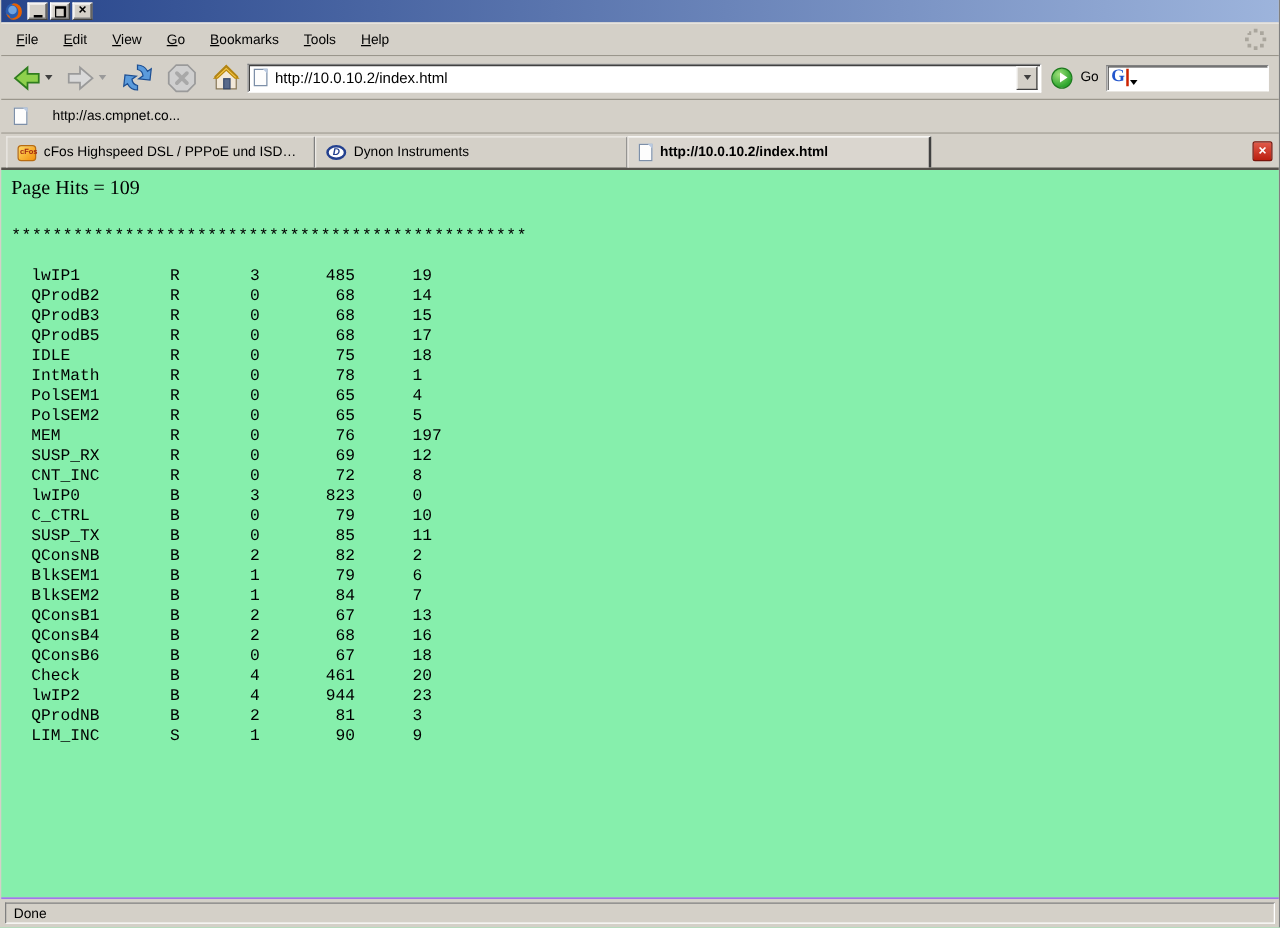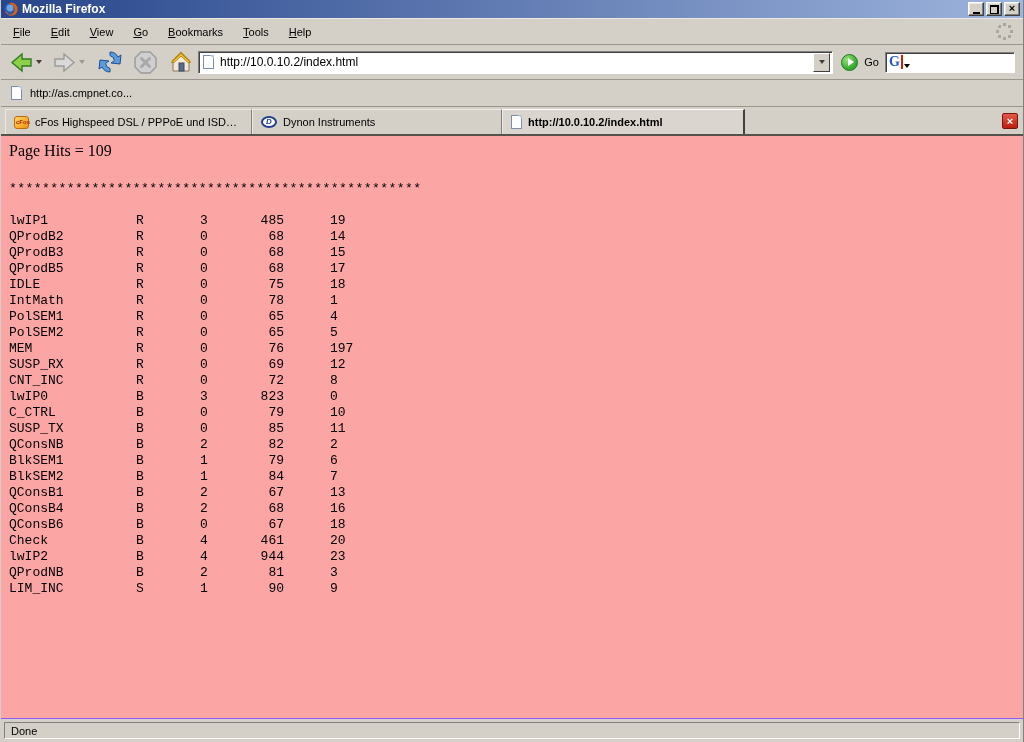--- a/index.html
+++ b/index.html
@@ -39,50 +39,50 @@
   .go-group { display:flex; align-items:center; margin:0 6px 0 2px; }
   .go-circle { width:17px; height:17px; border-radius:50%; background:radial-gradient(circle at 35% 30%,#9fe07a,#2ea62e 70%); border:1px solid #1d7a1d; display:flex; align-items:center; justify-content:center; }
   .go-circle::after { content:''; width:0; height:0; border-left:6px solid #fff; border-top:4px solid transparent; border-bottom:4px solid transparent; margin-left:2px; }
   .go-label { margin-left:6px; font-size:11px; }
   .searchbox { width:130px; height:21px; background:#fff; border:1px solid; border-color:#808080 #fff #fff #808080; box-shadow:inset 1px 1px 0 #404040; display:flex; align-items:center; padding:0 3px; }
   .g-logo { font-family:"Liberation Serif", serif; font-weight:bold; font-size:14px; color:#2255cc; border-right:2px solid #cc2200; padding-right:1px; line-height:1; }
   .search-drop { width:0; height:0; border-left:3px solid transparent; border-right:3px solid transparent; border-top:4px solid #000; margin:8px 0 0 1px; }
 
   
   .bookmarksbar { height:27px; flex:0 0 27px; background:#d4d0c8; border-bottom:1px solid #9a968c; display:flex; align-items:center; padding:0 10px; }
-  .bookmark-item { display:flex; align-items:center; gap:8px; cursor:default; }
+  .bookmark-item { display:flex; align-items:center; gap:20px; cursor:default; }
 
   
   .icon-page { position:relative; width:11px; height:14px; background:#fdfdfd; border:1px solid #7d8fa8; flex:0 0 11px; }
   .icon-page::after { content:''; position:absolute; top:-1px; right:-1px; width:0; height:0; border-style:solid; border-width:0 4px 4px 0; border-color:transparent #b9c9e0 transparent transparent; }
 
   
   .tabstrip { height:29px; flex:0 0 29px; background:#d4d0c8; border-bottom:2px solid #55524c; display:flex; align-items:stretch; padding:2px 0 0 4px; position:relative; }
   .tab { display:flex; align-items:center; gap:6px; padding:0 8px; border-right:1px solid #808080; border-left:1px solid #ece9e5; border-top:1px solid #ece9e5; white-space:nowrap; overflow:hidden; cursor:default; }
   .tab .tab-label { overflow:hidden; text-overflow:ellipsis; }
   .tab.active { font-weight:bold; background:#dad6cf; border-right:2px solid #404040; border-top:1px solid #fff; }
   .tab-close { position:absolute; right:5px; top:6px; width:16px; height:16px; background:linear-gradient(#e05a4a,#bc1f10); border:1px solid #7a150c; border-radius:2px; color:#fff; font-weight:bold; font-size:11px; line-height:14px; text-align:center; cursor:default; }
 
   .tab-icon-cfos { width:15px; height:13px; border-radius:3px; background:linear-gradient(135deg,#ffd75e,#f29110); border:1px solid #b86c10; position:relative; flex:0 0 15px; }
   .tab-icon-cfos::after { content:'cFos'; position:absolute; left:1px; top:2px; font-size:6px; font-weight:bold; color:#a02810; }
   .tab-icon-dynon { width:16px; height:12px; border-radius:50%; border:2px solid #23408f; background:#fff; color:#23408f; font-weight:bold; font-style:italic; font-size:8px; line-height:8px; text-align:center; flex:0 0 16px; }
 
   
-  .content { flex:1; background:#fca5a5; overflow:hidden; padding:6px 8px; }
+  .content { flex:1; background:#86efac; overflow:hidden; padding:6px 8px; }
   .page-hits { font-family:"Liberation Serif", serif; font-size:16px; }
   .task-table { margin-top:21px; font-family:"Liberation Mono","DejaVu Sans Mono", monospace; font-size:13px; line-height:16px; }
   .t-row { position:relative; height:16px; white-space:pre; }
   .t-row span { position:absolute; top:0; }
   .h-task  { left:0; }
   .h-state { left:114px; }
   .h-pri   { left:168px; }
   .h-stack { left:248px; }
   .sep-row { height:16px; white-space:pre; letter-spacing:0.45px; }
   .blank-row { height:16px; }
-  .c-task  { left:0; }
+  .c-task  { left:16px; }
   .c-state { left:127px; }
   .c-pri   { left:191px; }
   .c-stack { left:200px; width:75px; text-align:right; }
   .c-num   { left:321px; }
 
   
   .statusbar { height:24px; flex:0 0 24px; background:#d4d0c8; padding:3px 3px 4px 3px; border-top:1px solid #8b5cf6; }
   .status-panel { height:17px; border:1px solid; border-color:#808080 #fff #fff #808080; display:flex; align-items:center; padding:0 6px; }
 
   
@@ -93,21 +93,20 @@
 
 <div class="window">
 
   <div class="titlebar">
     <svg class="app-icon" viewBox="0 0 14 14" width="14" height="14">
       <circle cx="7" cy="7" r="6.5" fill="#2a5db0"></circle>
       <circle cx="6" cy="6" r="3.4" fill="#6fa3e0"></circle>
       <path d="M7 .5 A6.5 6.5 0 0 1 13.5 7 A6.5 6.5 0 0 1 3 12.4 A5.4 5.4 0 0 0 10.6 7 A5 5 0 0 0 5.2 2 A6.5 6.5 0 0 1 7 .5 Z" fill="#e66000"></path>
       <path d="M1 9 A6.1 6.1 0 0 0 4.6 13 L3.4 10.6 Z" fill="#e66000"></path>
     </svg>
-    <span class="title-text">Mozilla Firefox</span>
     <div class="win-btns">
       <div class="win-btn">
           <span class="glyph-min"></span>
         </div>
       <div class="win-btn">
           <span class="glyph-restore"></span>
         </div>
       <div class="win-btn">
           <span class="glyph-close">×</span>
         </div>

